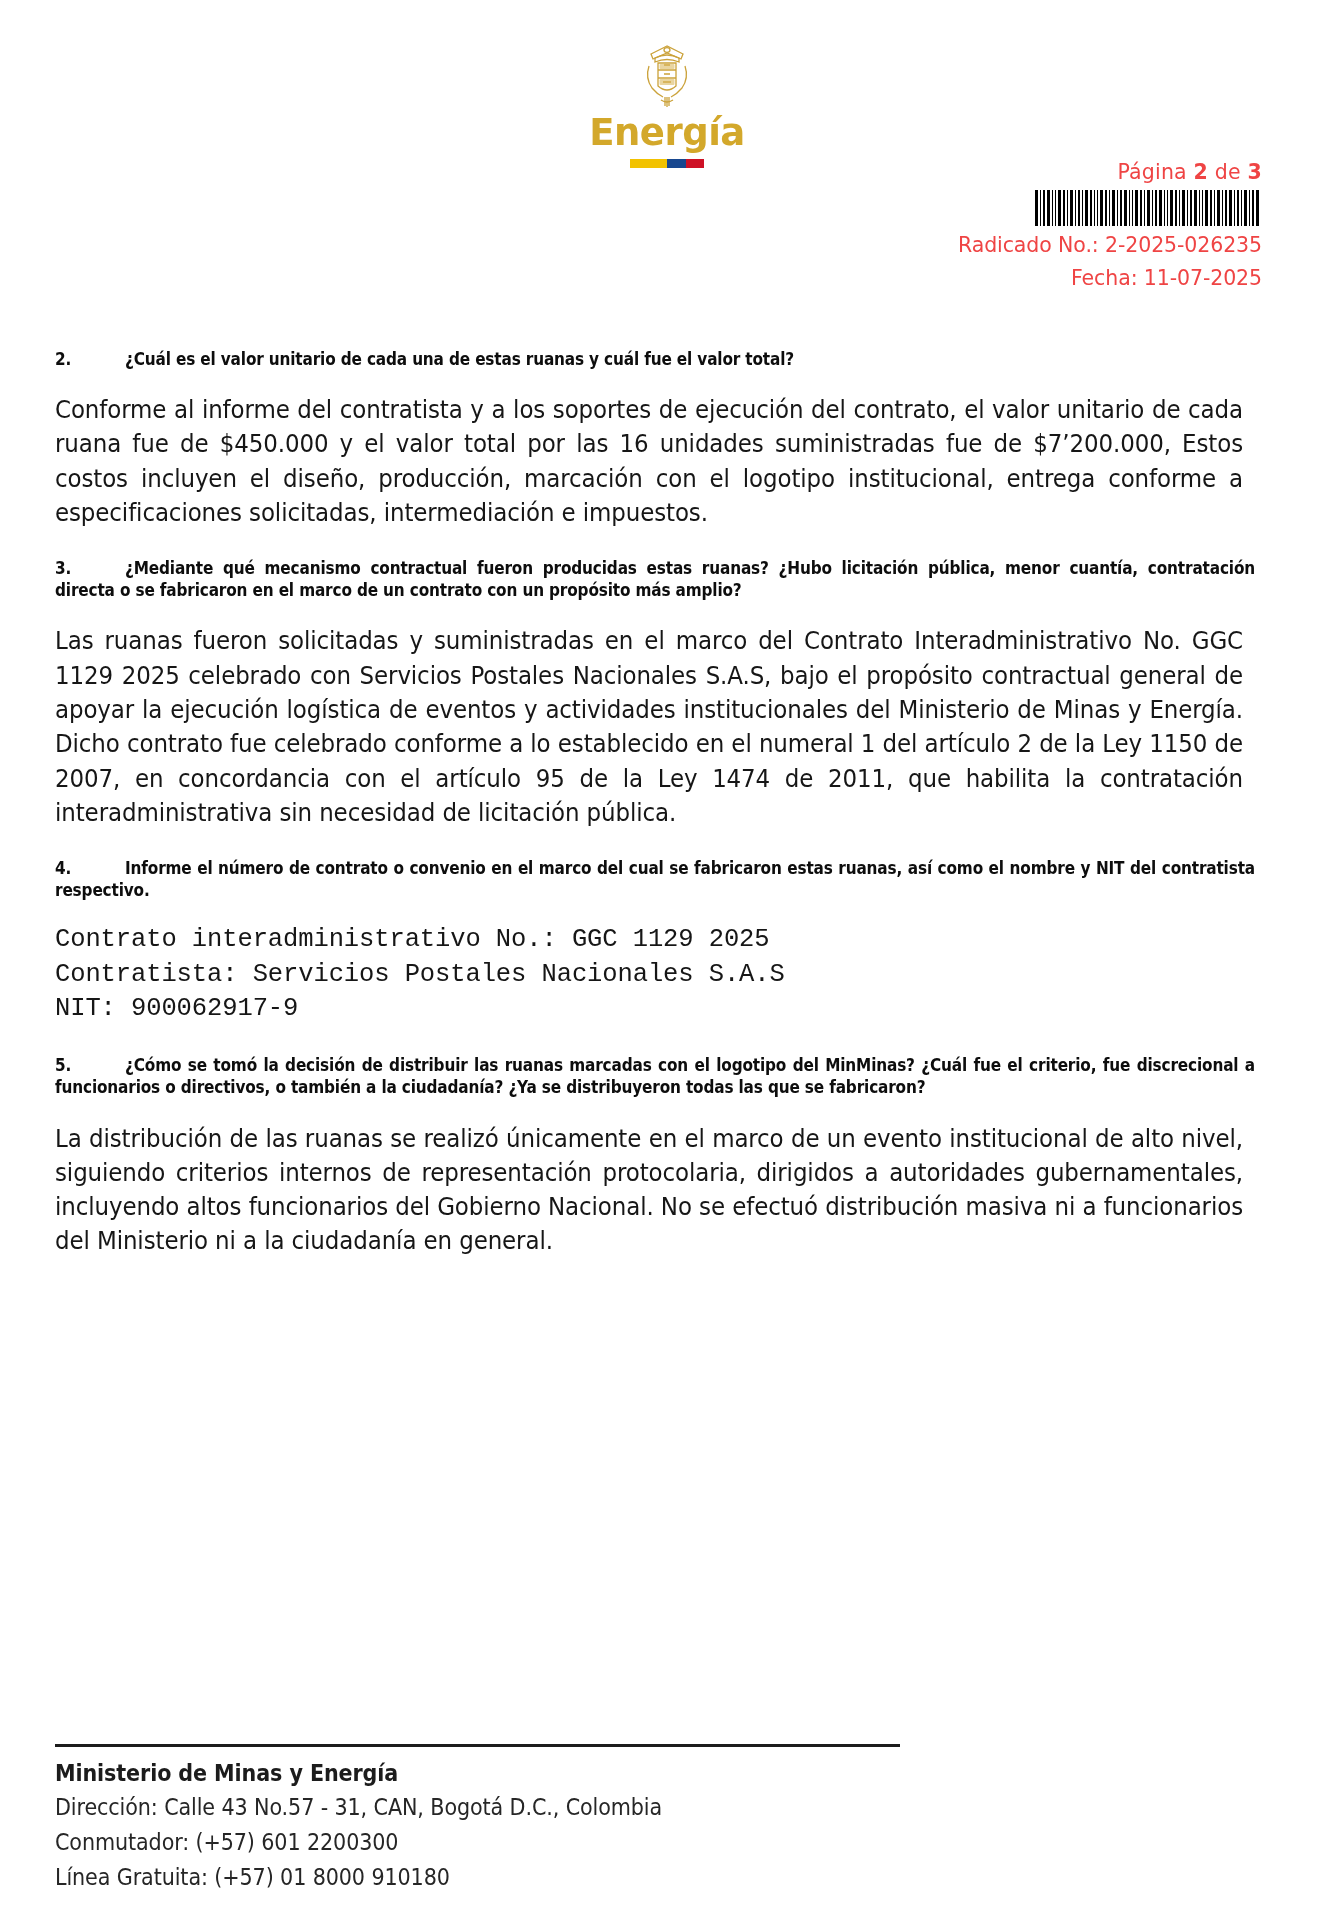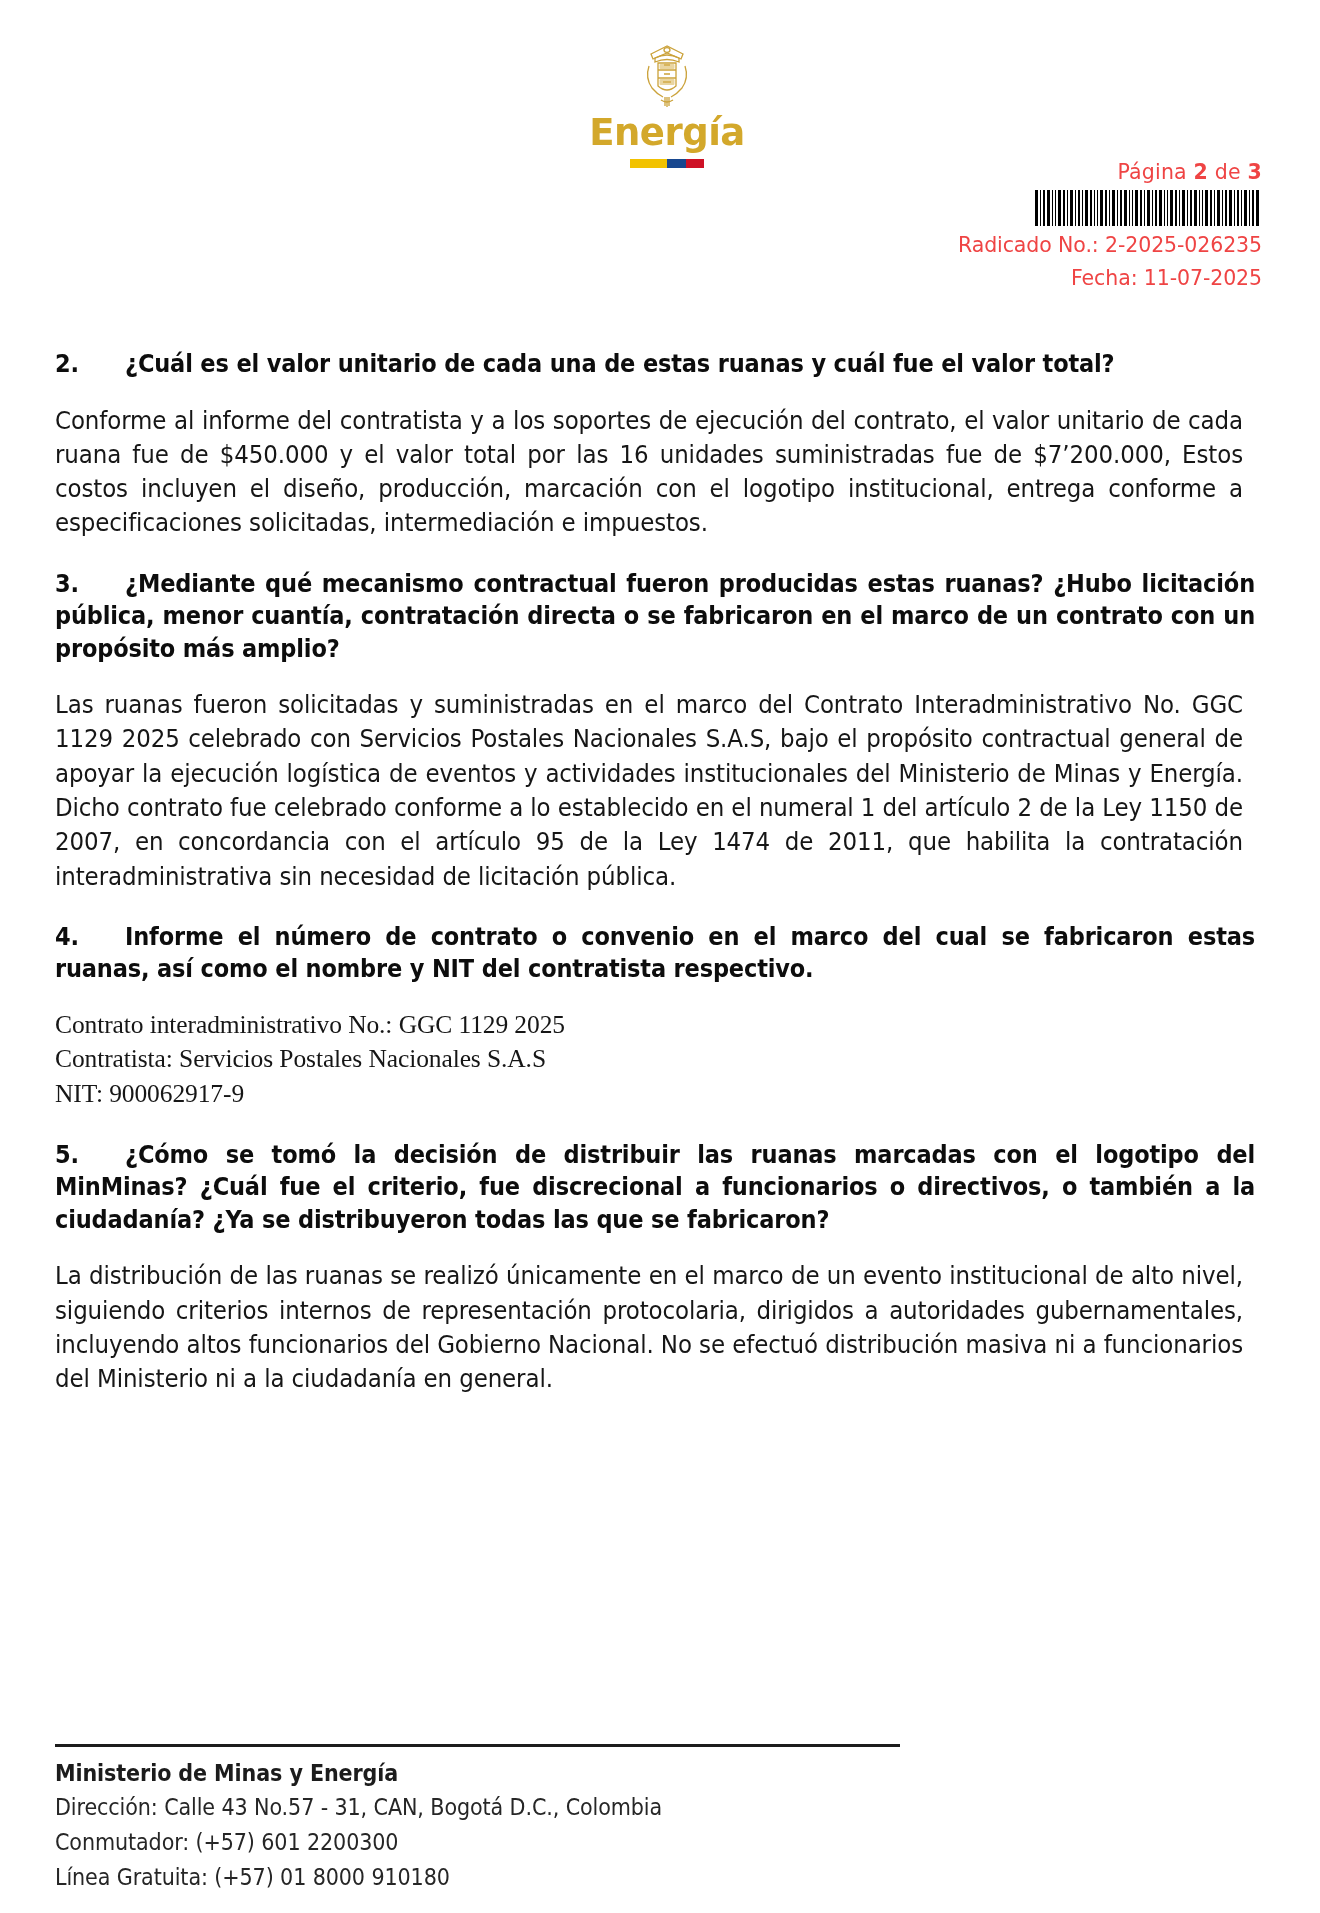--- a/index.html
+++ b/index.html
@@ -83,21 +83,21 @@
   
   .doc {
     position: absolute;
     left: 55px;
     top: 348px;
     width: 1200px;
   }
   .q-heading {
     font-family: "DejaVu Sans Condensed", "DejaVu Sans", "Liberation Sans", sans-serif;
     font-weight: 700;
-    font-size: 25px;
+    font-size: 17px;
     line-height: 1.30;
     text-align: justify;
     text-align-last: left;
     letter-spacing: -0.15px;
     margin: 0 0 22px 0;
     color: #0d0d0d;
   }
   .q-heading .qnum { display: inline-block; min-width: 70px; }
 
   .p-body {
@@ -105,21 +105,21 @@
     font-size: 25.5px;
     line-height: 1.345;
     text-align: justify;
     text-align-last: left;
     letter-spacing: -0.1px;
     margin: 0 12px 28px 0;
     color: #161616;
     font-weight: 400;
   }
   .p-plain {
-    font-family: Liberation Serif, serif;
+    font-family: Liberation Mono, monospace;
     font-size: 25.5px;
     line-height: 1.345;
     text-align: left;
     letter-spacing: -0.1px;
     margin: 0;
     color: #161616;
   }
   .details-block { margin: 0 0 28px 0; }
 
   

